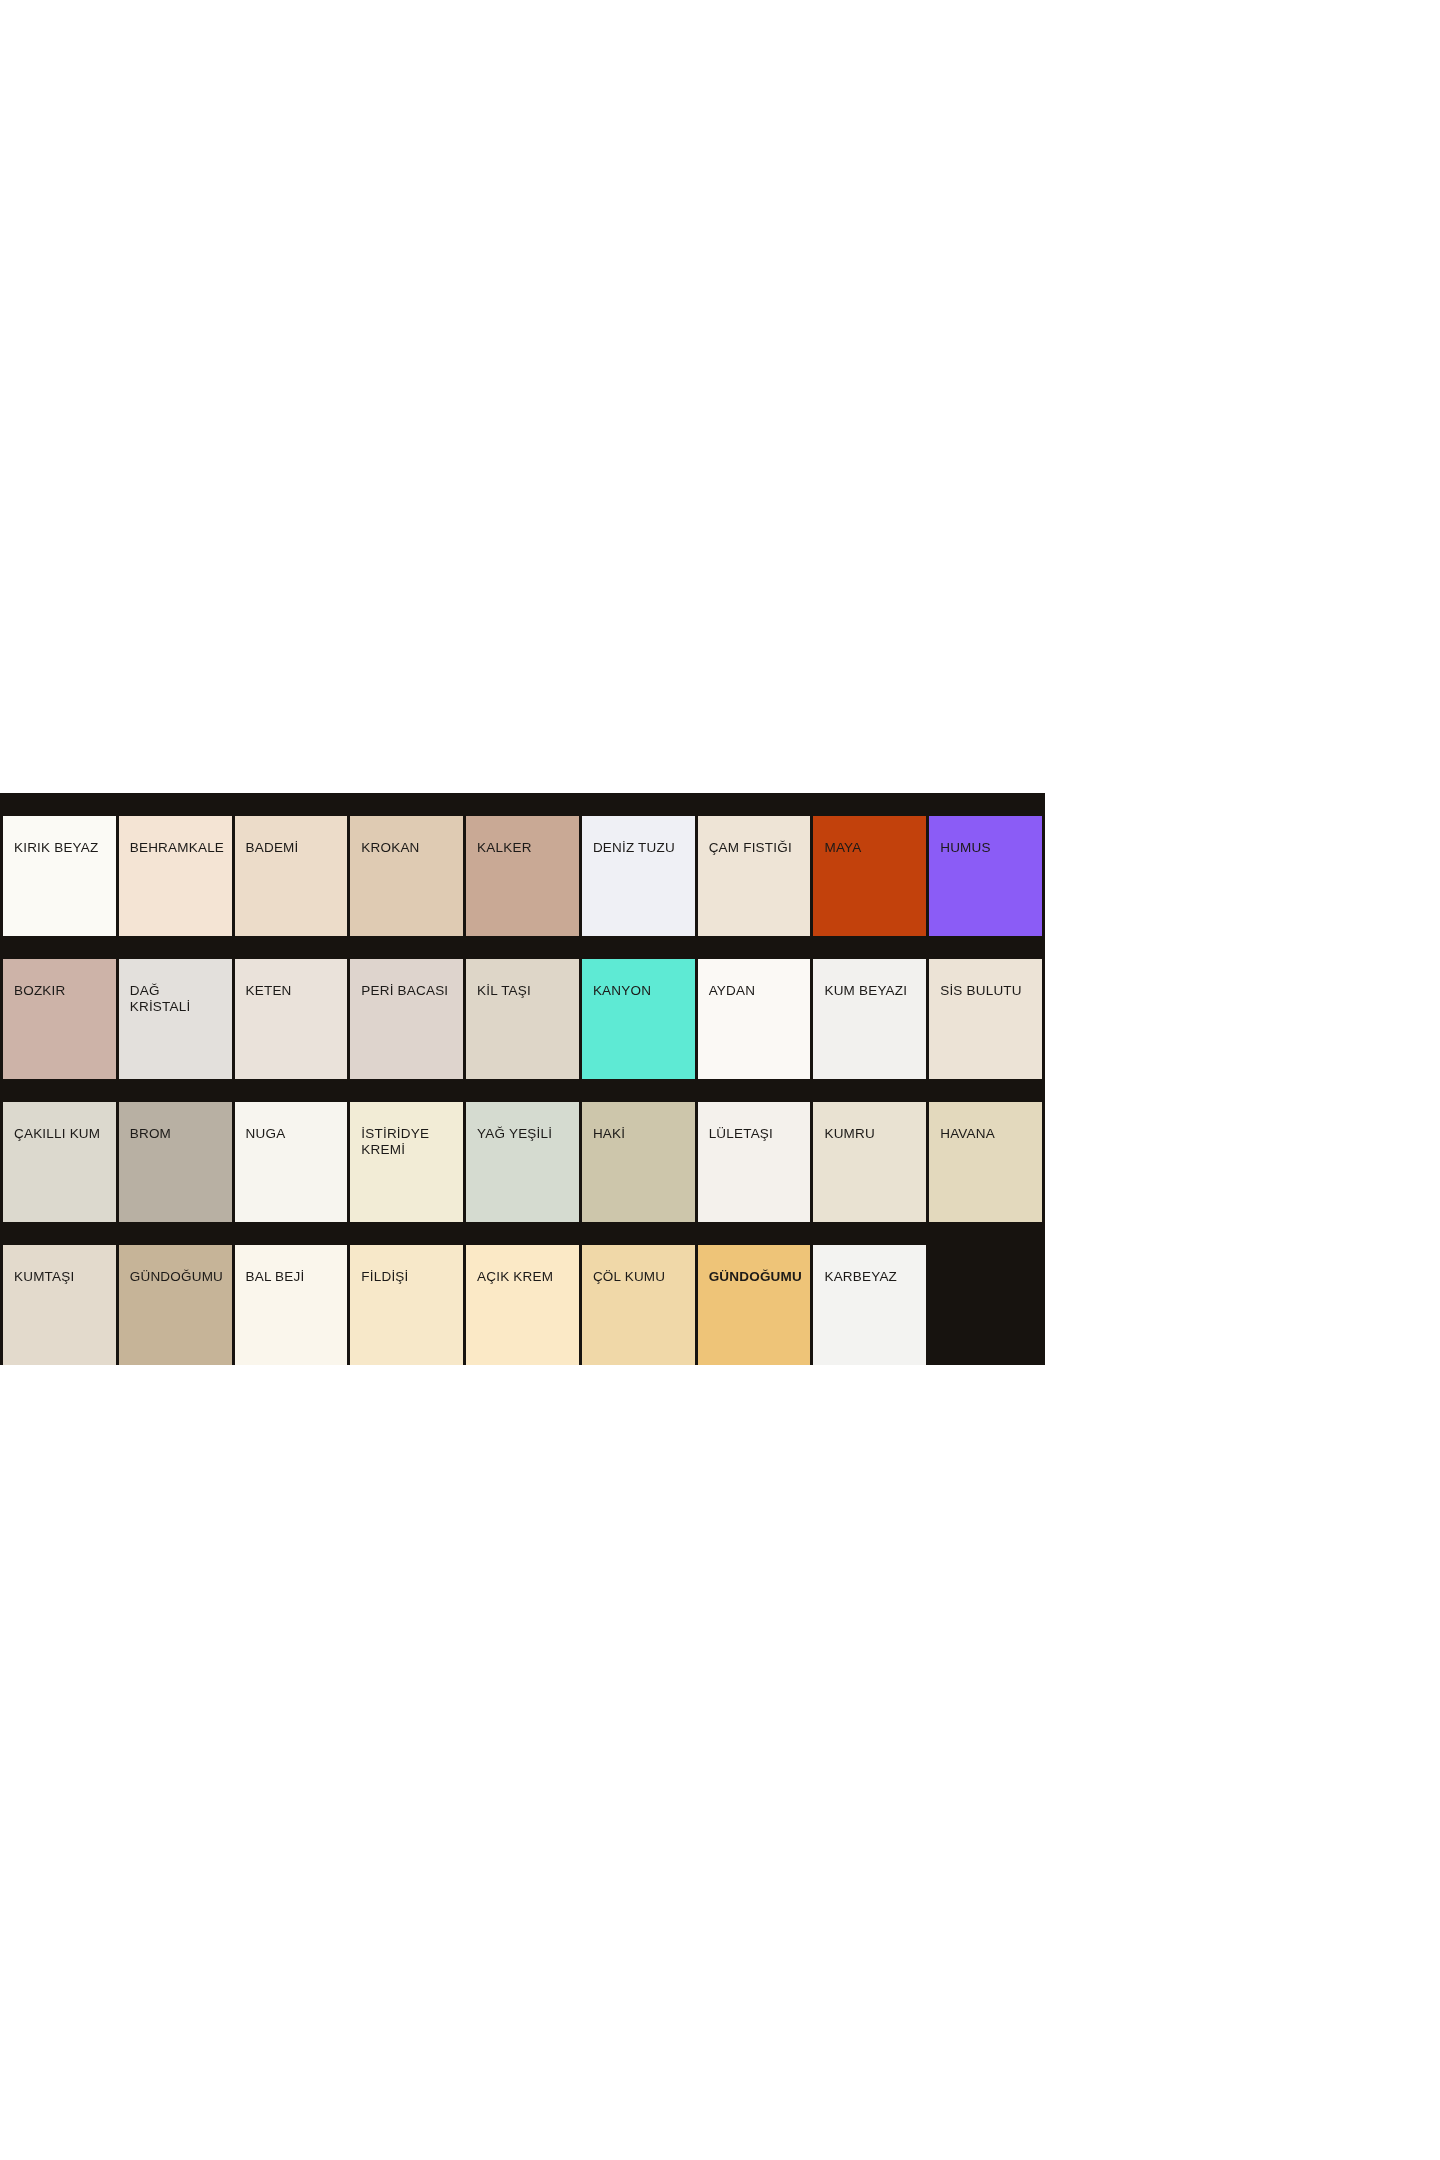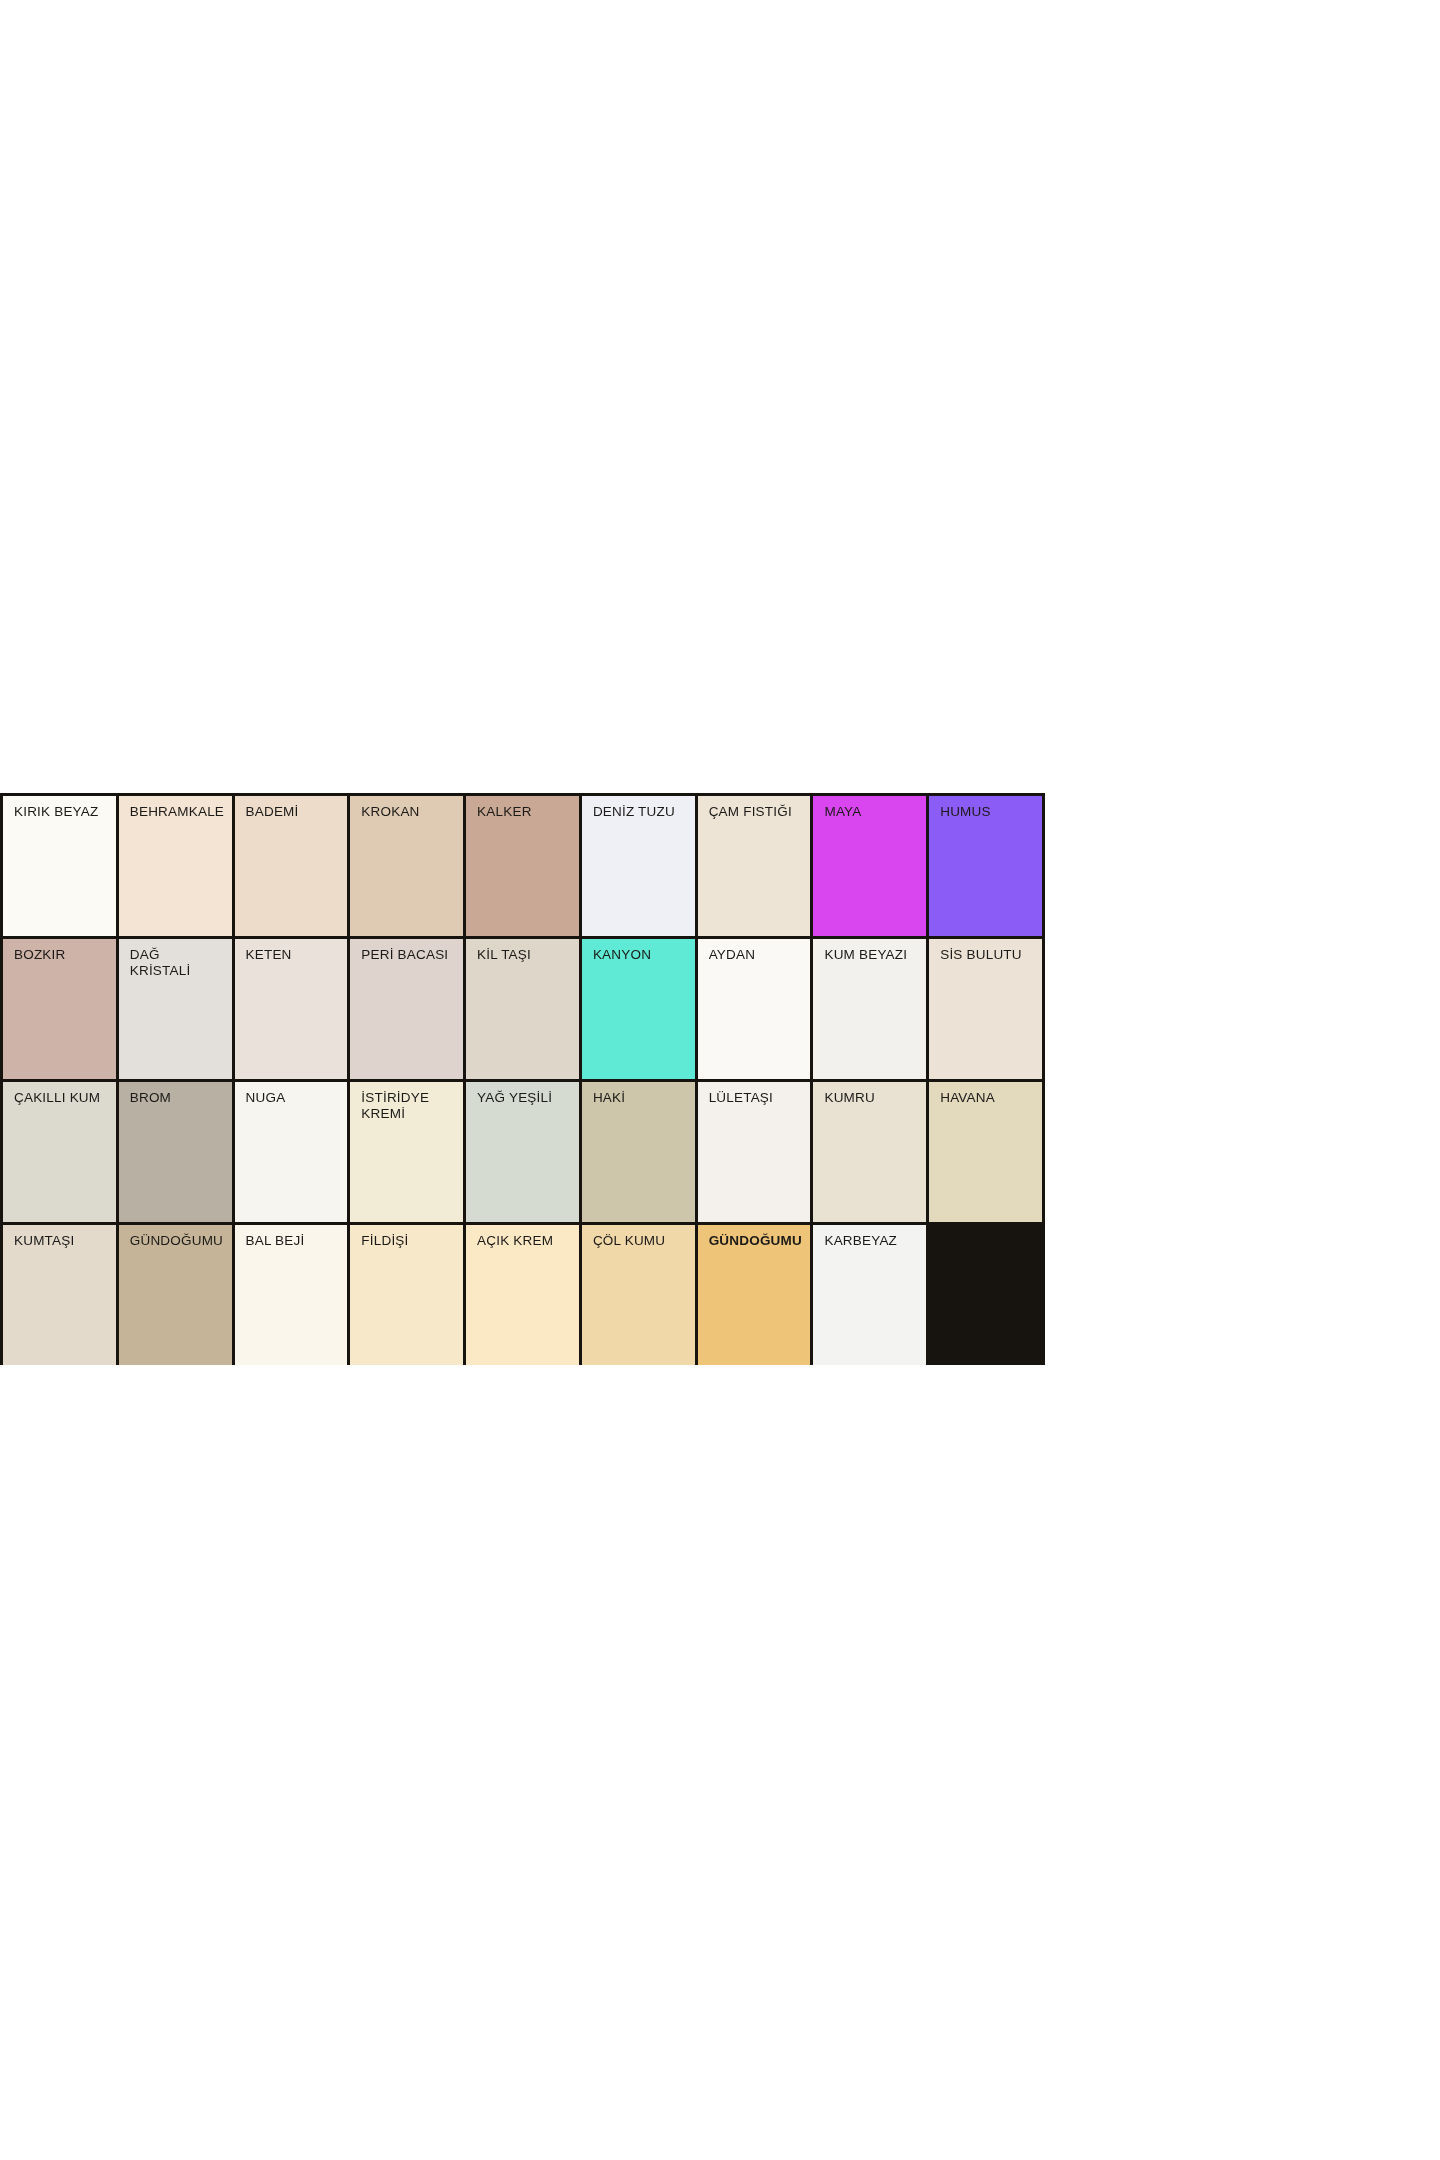--- a/index.html
+++ b/index.html
@@ -35,22 +35,23 @@
     border-top: 3px solid #17130f;
     border-left: 3px solid #17130f;
     box-sizing: border-box;
   }
 
   .swatch {
     position: relative;
     box-sizing: border-box;
     border-right: 3px solid #17130f;
     border-bottom: 3px solid #ef4444;
-    padding: 8px 10px 0 11px;
+    padding: 24px 10px 0 11px;
     overflow: hidden;
+    margin-top: 20px;
   }
 
   .swatch-label {
     display: block;
     font-family: "Liberation Sans", sans-serif;
     font-size: 13.5px;
     line-height: 16px;
     letter-spacing: 0.2px;
     color: #1c1a18;
     white-space: pre-line;
@@ -76,21 +77,21 @@
       </div>
       <div class="swatch" style="background-color: rgb(201, 169, 149); border-right-color: rgb(23, 19, 15); border-bottom-color: rgb(23, 19, 15);">
         <span class="swatch-label" style="color: rgb(28, 26, 24);">KALKER</span>
       </div>
       <div class="swatch" style="background-color: rgb(239, 240, 245); border-right-color: rgb(23, 19, 15); border-bottom-color: rgb(23, 19, 15);">
         <span class="swatch-label" style="color: rgb(28, 26, 24);">DENİZ TUZU</span>
       </div>
       <div class="swatch" style="background-color: rgb(238, 228, 214); border-right-color: rgb(23, 19, 15); border-bottom-color: rgb(23, 19, 15);">
         <span class="swatch-label" style="color: rgb(28, 26, 24);">ÇAM FISTIĞI</span>
       </div>
-      <div class="swatch" style="background-color: #d946ef; border-right-color: rgb(23, 19, 15); border-bottom-color: rgb(23, 19, 15);">
+      <div class="swatch" style="background-color: #c2410c; border-right-color: rgb(23, 19, 15); border-bottom-color: rgb(23, 19, 15);">
         <span class="swatch-label" style="color: rgb(28, 26, 24);">MAYA</span>
       </div>
       <div class="swatch" style="background-color: #8b5cf6; border-right-color: rgb(23, 19, 15); border-bottom-color: rgb(23, 19, 15);">
         <span class="swatch-label" style="color: rgb(28, 26, 24);">HUMUS</span>
       </div>
       <div class="swatch" style="background-color: rgb(205, 179, 168); border-right-color: rgb(23, 19, 15); border-bottom-color: rgb(23, 19, 15);">
         <span class="swatch-label" style="color: rgb(28, 26, 24);">BOZKIR</span>
       </div>
       <div class="swatch" style="background-color: rgb(227, 224, 220); border-right-color: rgb(23, 19, 15); border-bottom-color: rgb(23, 19, 15);">
         <span class="swatch-label" style="color: rgb(28, 26, 24);">DAĞ KRİSTALİ</span>

